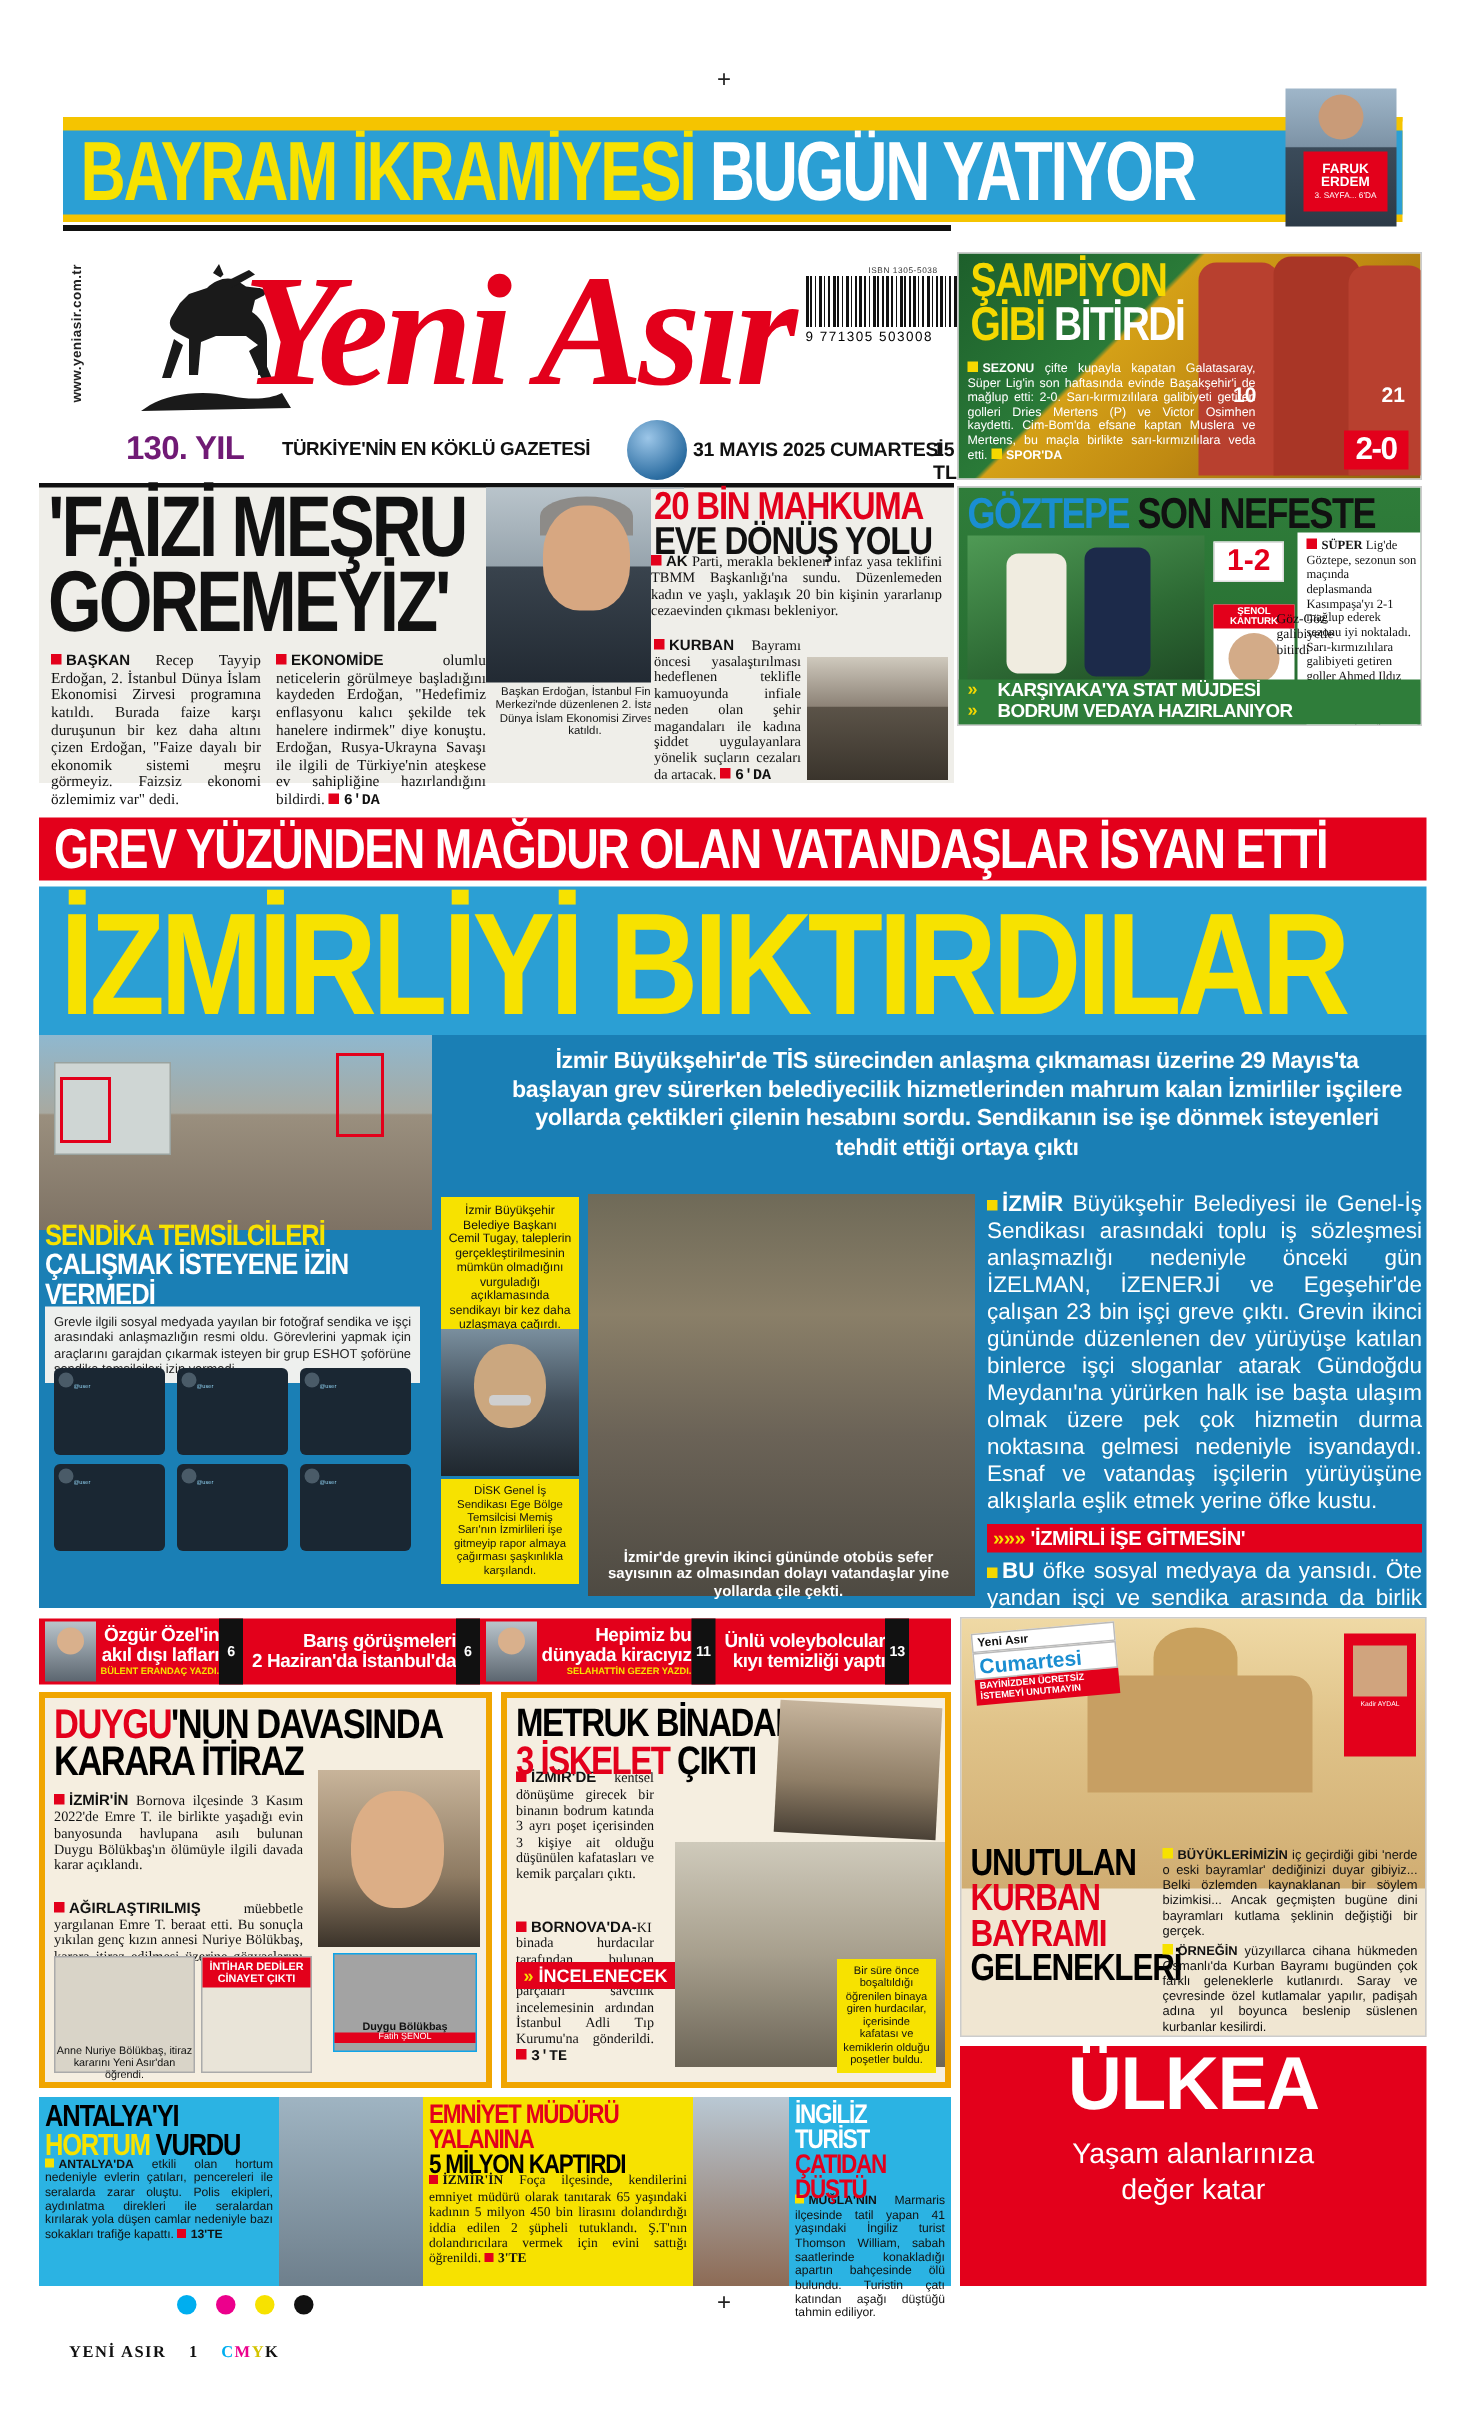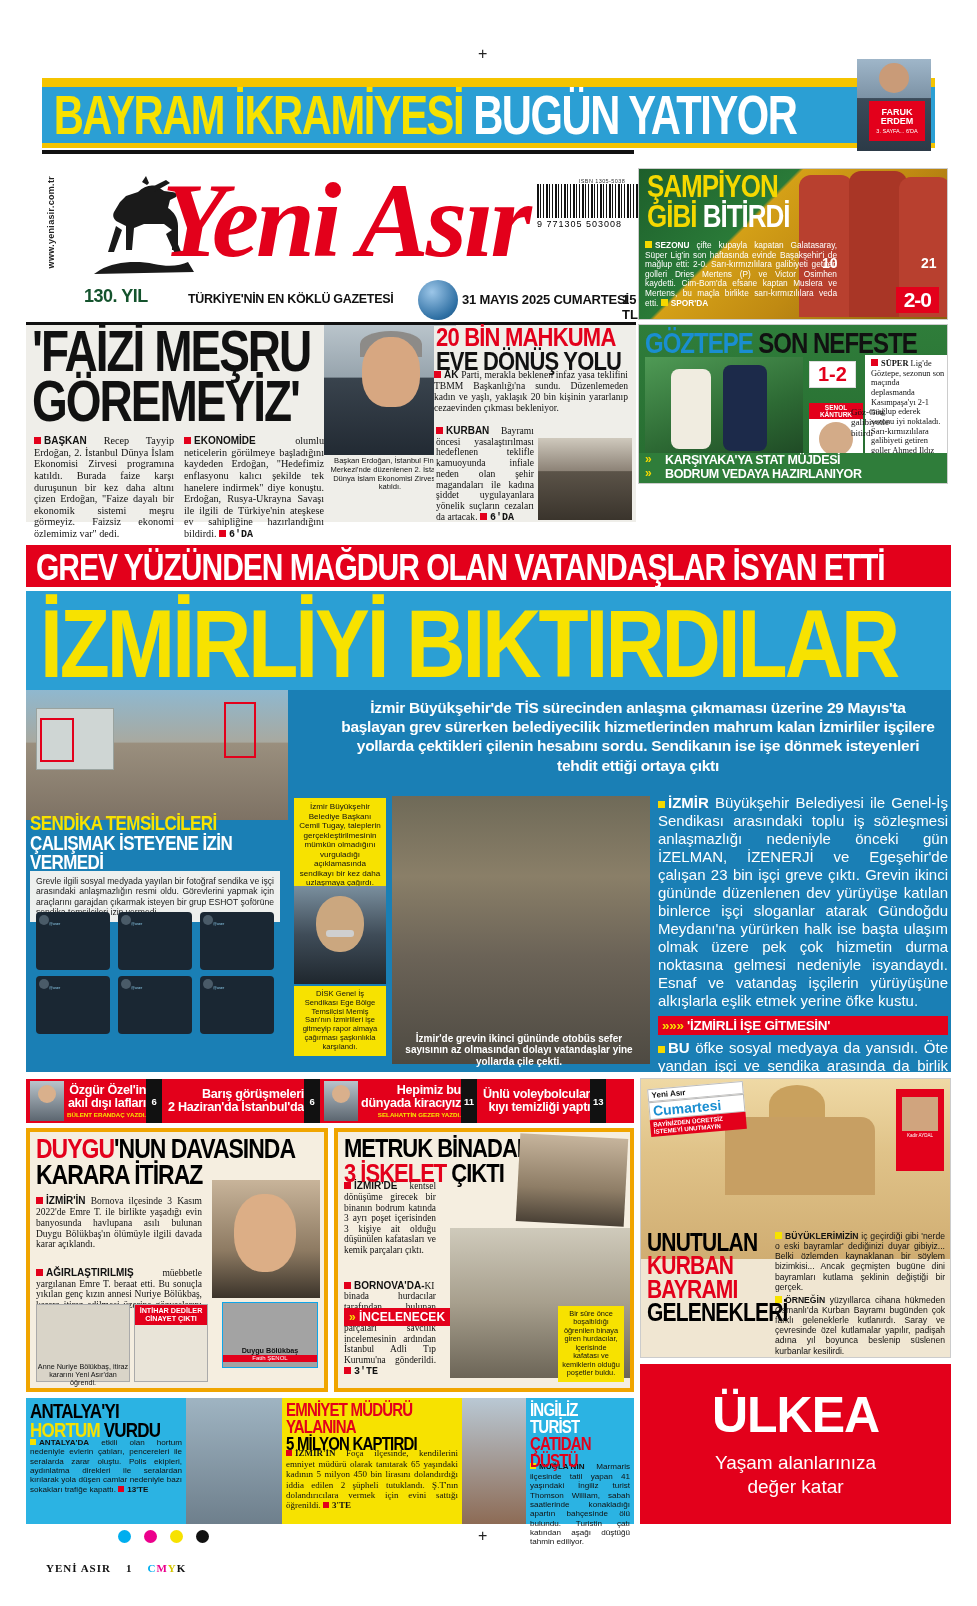--- a/index.html
+++ b/index.html
@@ -73,21 +73,21 @@
   .bars{ height:34px; width:112px;
     background: repeating-linear-gradient(90deg,#111 0 2px,#fff 2px 3px,#111 3px 4px,#fff 4px 6px,#111 6px 7px,#fff 7px 9px);
   }
   .bars2{ position:absolute; right:0; top:8px; height:28px; width:14px;
     background: repeating-linear-gradient(90deg,#111 0 1.5px,#fff 1.5px 3px);
   }
   .barnum{ font-size:9px; font-family:"Liberation Sans", sans-serif; letter-spacing:1px; margin-top:1px;}
   .barzero{ position:absolute; right:-2px; top:34px; font-size:8px; letter-spacing:3px; }
   .year130{
     position:absolute; left:42px; top:118px;
-    color:#14532d; font-size:18px; font-weight:bold; letter-spacing:-0.5px;
+    color:#701a75; font-size:22px; font-weight:bold; letter-spacing:-0.5px;
   }
   .slogan{
     position:absolute; left:146px; top:124px;
     font-size:12.5px; font-weight:bold; letter-spacing:-0.3px; color:#111;
   }
   .datebox{ position:absolute; left:420px; top:124px; font-size:13px; font-weight:bold; color:#111; letter-spacing:-0.2px;}
   .price{ position:absolute; left:580px; top:124px; font-size:13px; font-weight:bold; color:#111;}
   .mast-rule{ position:absolute; left:42px; top:150px; width:592px; height:4px; background:#111; }
   .globe{
     position:absolute; left:376px; top:112px; width:40px; height:40px; border-radius:50%;
@@ -273,21 +273,21 @@
   .kcol .f{ width:36px; height:34px; background:#d0a47e; margin:8px auto 0;}
   .kcol .nm{ color:#fff; font-size:4.5px; text-align:center; margin-top:2px;}
   .kurban-h{ position:absolute; left:6px; top:152px; width:120px; font-size:21px; font-weight:bold; line-height:0.92;
     letter-spacing:-0.8px; transform:scaleY(1.2); transform-origin:top left;}
   .kr{ color:#e3001b;}
   .kurban-p{ position:absolute; left:134px; top:152px; width:170px; font-size:8.6px; line-height:1.18; color:#111;
     text-align:justify; font-family:"Liberation Sans", sans-serif;}
 
   
   .ulkea{ position:absolute; left:640px; top:1364px; width:311px; height:160px; background:#e3001b; color:#fff;
-    display:flex; flex-direction:column; align-items:center; justify-content:center;}
+    display:flex; flex-direction:column; align-items:center; }
   .ulkea .brand{ font-size:50px; font-weight:bold; letter-spacing:-1px; line-height:1;}
   .ulkea .l1{ font-size:19px; margin-top:12px;}
   .ulkea .l2{ font-size:19px; margin-top:2px;}
 
   
   .bstrip{ position:absolute; left:26px; top:1398px; width:608px; height:126px; background:#2bb3e3; display:flex;}
   .bcell{ position:relative; height:126px; padding:4px; }
   .bcell h3{ font-size:17px; font-weight:bold; line-height:0.94; letter-spacing:-0.8px;
     transform:scaleY(1.2); transform-origin:top left;}
   .bcell p{ font-size:8.1px; line-height:1.16; text-align:justify; margin-top:4px; font-family:Liberation Sans, sans-serif; color:#111;}

